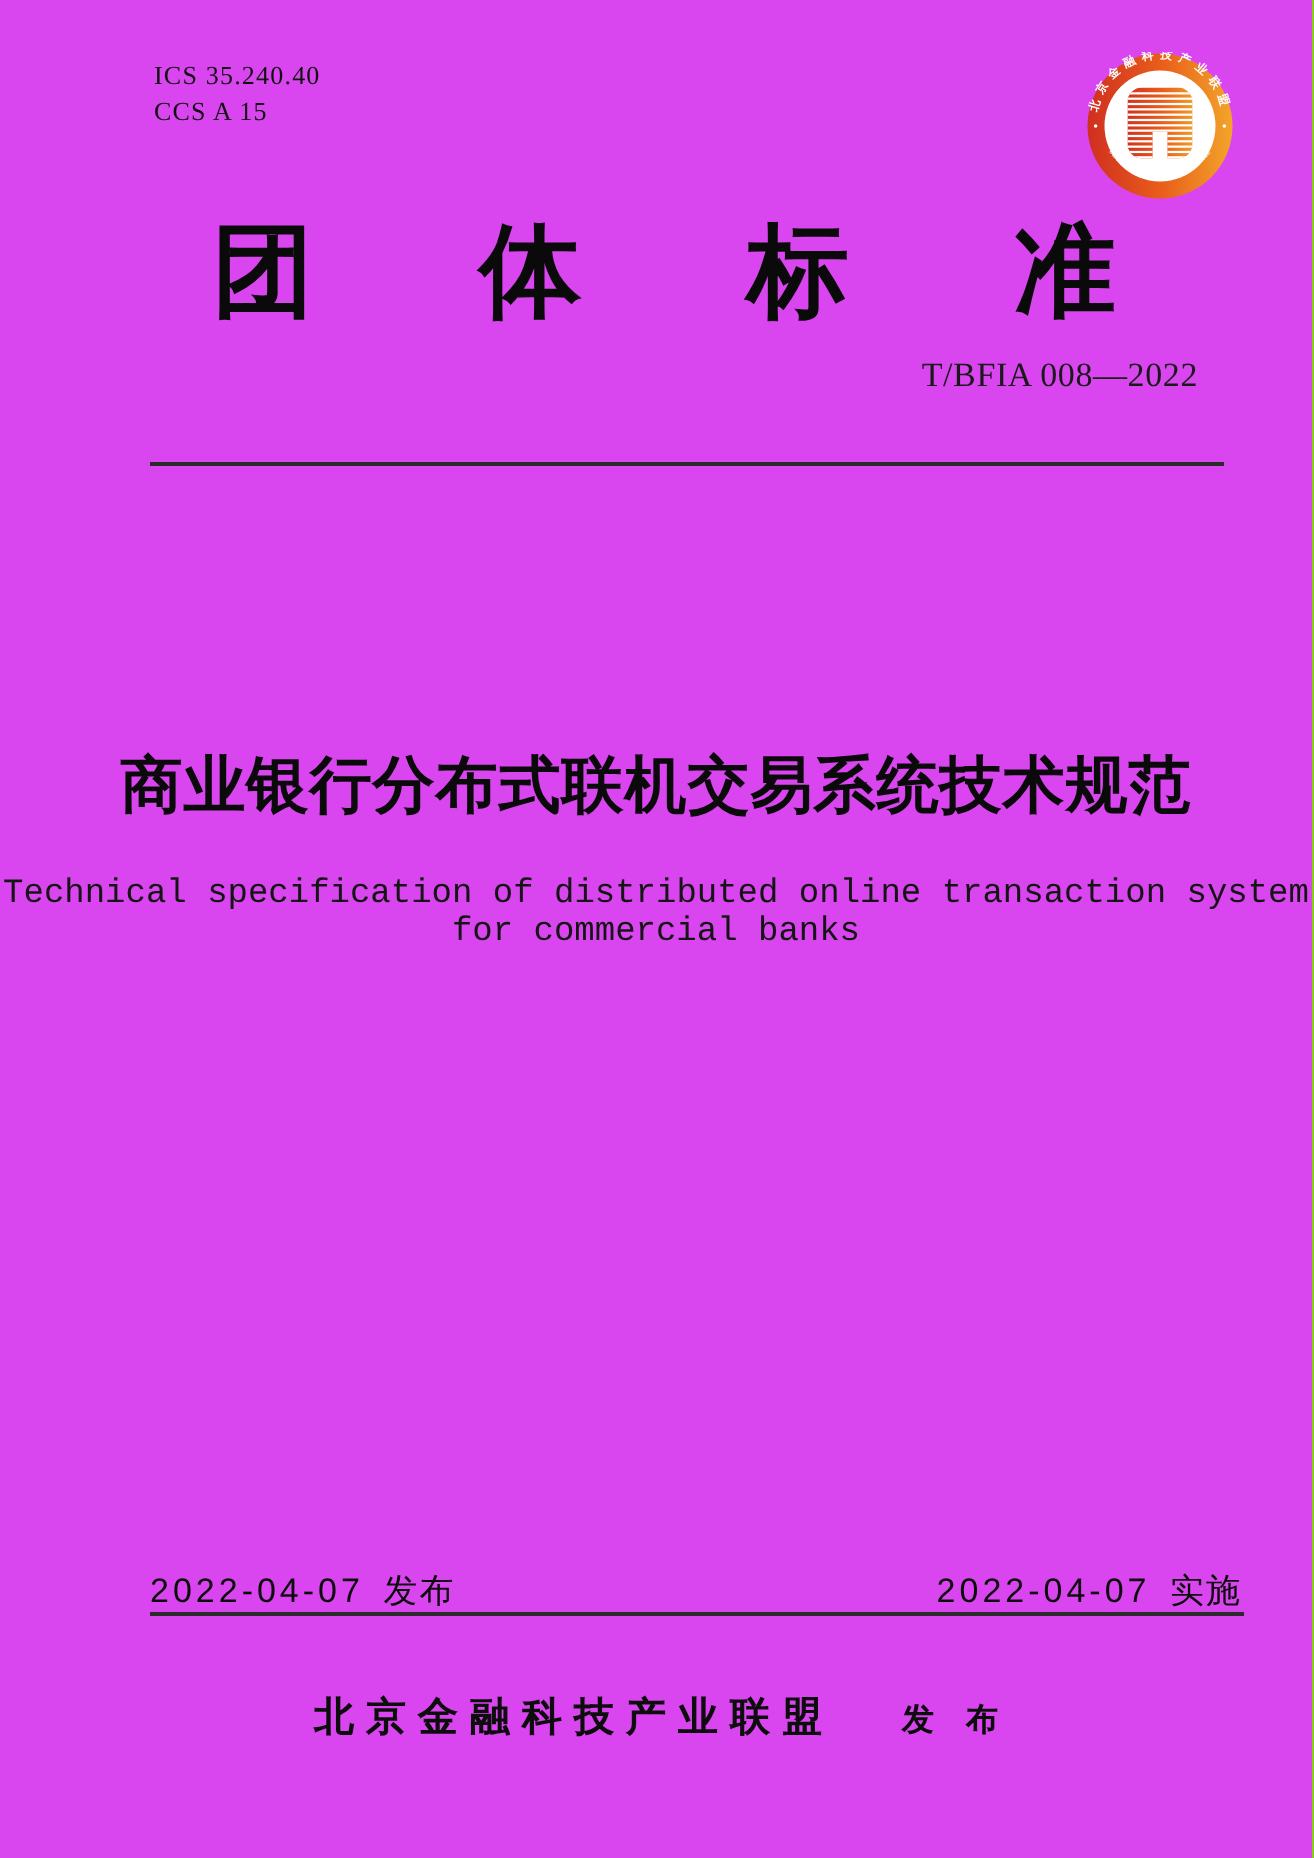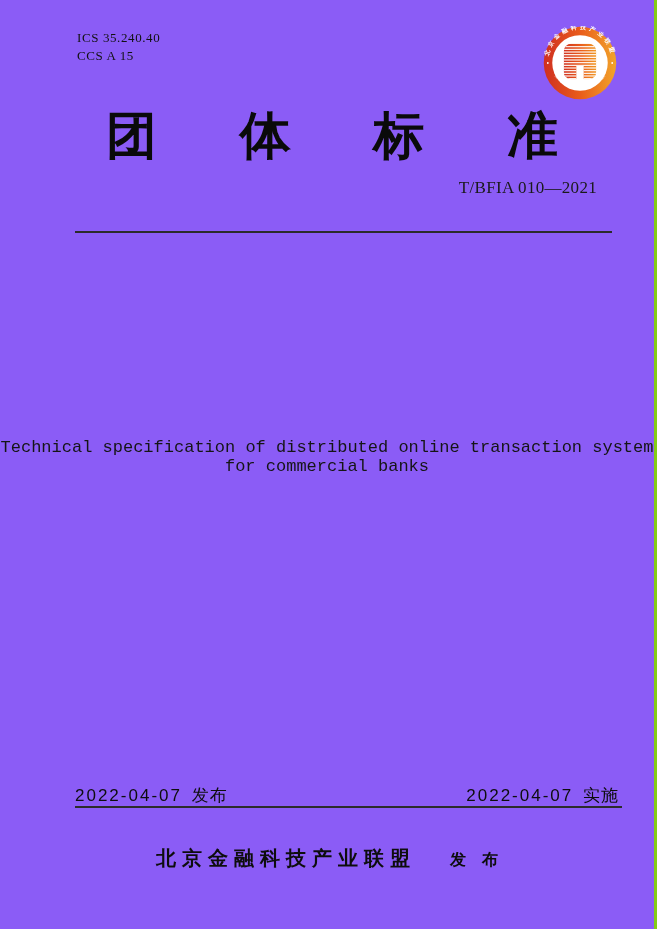--- a/index.html
+++ b/index.html
@@ -4,22 +4,22 @@
 <style>
   * { margin: 0; padding: 0; box-sizing: border-box; }
   html, body { background: #ffffff; }
   body { font-family: "Liberation Sans", sans-serif; color: #111; }
 
   .page {
     position: relative;
     width: 657px;
     height: 929px;
     margin: 0 auto;
-    background: #8b5cf6;
-    border-right: 3px solid #84cc16;
+    background: #d946ef;
+    border-right: 1px solid #84cc16;
     overflow: hidden;
   }
 
   
   .codes {
     position: absolute;
     top: 29px;
     left: 77px;
     font-family: "Liberation Serif", serif;
     font-size: 13px;
@@ -195,24 +195,25 @@
     <circle cx="93.5" cy="50" r="1.2" fill="#ffffff"></circle>
   </svg>
 
   <div class="std-type">
     <span>团</span>
     <span>体</span>
     <span>标</span>
     <span>准</span>
   </div>
 
-  <div class="std-number">T/BFIA 010—2021</div>
+  <div class="std-number">T/BFIA 008—2022</div>
 
   <div class="rule-top"></div>
 
+  <div class="title-zh">商业银行分布式联机交易系统技术规范</div>
   <div class="title-en">Technical specification of distributed online transaction system for commercial banks</div>
 
   <div class="date-row">
     <div class="date-cell">
       <span class="date">2022-04-07</span>
       <span class="lbl">发布</span>
     </div>
     <div class="date-cell">
       <span class="date">2022-04-07</span>
       <span class="lbl">实施</span>

